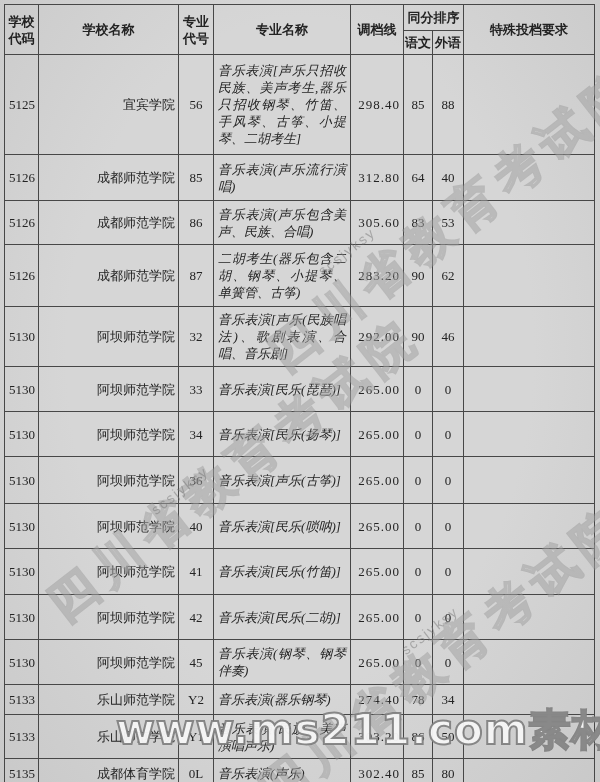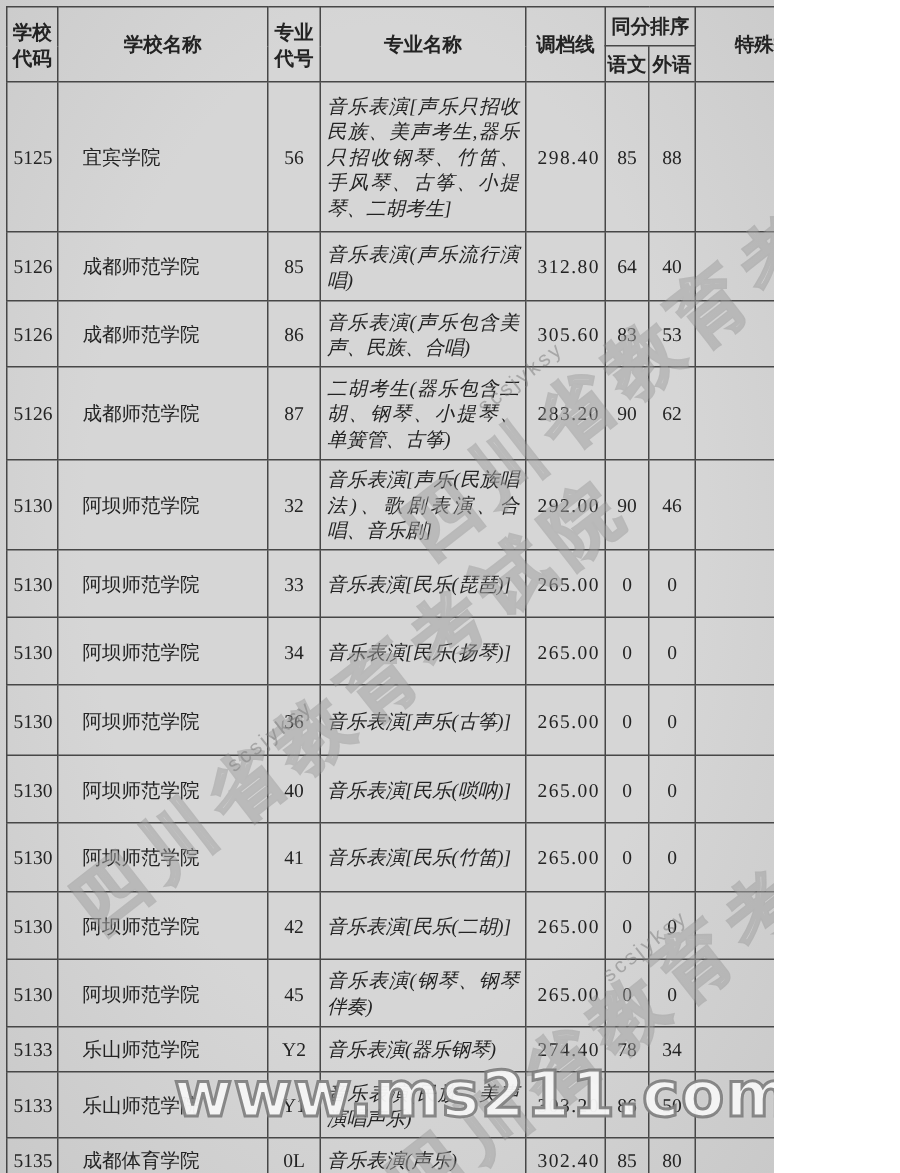--- a/index.html
+++ b/index.html
@@ -1,18 +1,18 @@
 <!DOCTYPE html>
 <html><head>
 <meta charset="utf-8">
 <style>
   html,body{margin:0;padding:0;}
   .page{
     position:relative;
-    width:516px;height:782px;
+    width:600px;height:782px;
     background:radial-gradient(ellipse at 50% 45%, #d6d6d6 55%, #c9c9c9 100%);
     font-family:"Liberation Serif","DejaVu Serif",serif;
     color:#232323;
     overflow:hidden;
   }
   table.score-table{
     position:absolute;left:4px;top:4px;
     width:590px;
     border-collapse:collapse;
     table-layout:fixed;
@@ -43,21 +43,21 @@
   tbody tr:nth-child(8) {height:47px;}
   tbody tr:nth-child(9) {height:45px;}
   tbody tr:nth-child(10){height:46px;}
   tbody tr:nth-child(11){height:45px;}
   tbody tr:nth-child(12){height:45px;}
   tbody tr:nth-child(13){height:30px;}
   tbody tr:nth-child(14){height:44px;}
   tbody tr:nth-child(15){height:30px;}
 
   td.c-code {text-align:right;}
-  td.c-name {text-align:left;padding-left:16px;}
+  td.c-name {text-align:right;padding-left:16px;}
   td.c-mcode{text-align:center;}
   td.c-mname{
     text-align:justify;
     text-align-last:left;
     word-break:break-all;
     padding:2px 4px;
     font-style:italic;
   }
   td.c-cut  {text-align:right;letter-spacing:1px;margin-top:44px;}
   td.c-zh, td.c-fl {text-align:center;}

